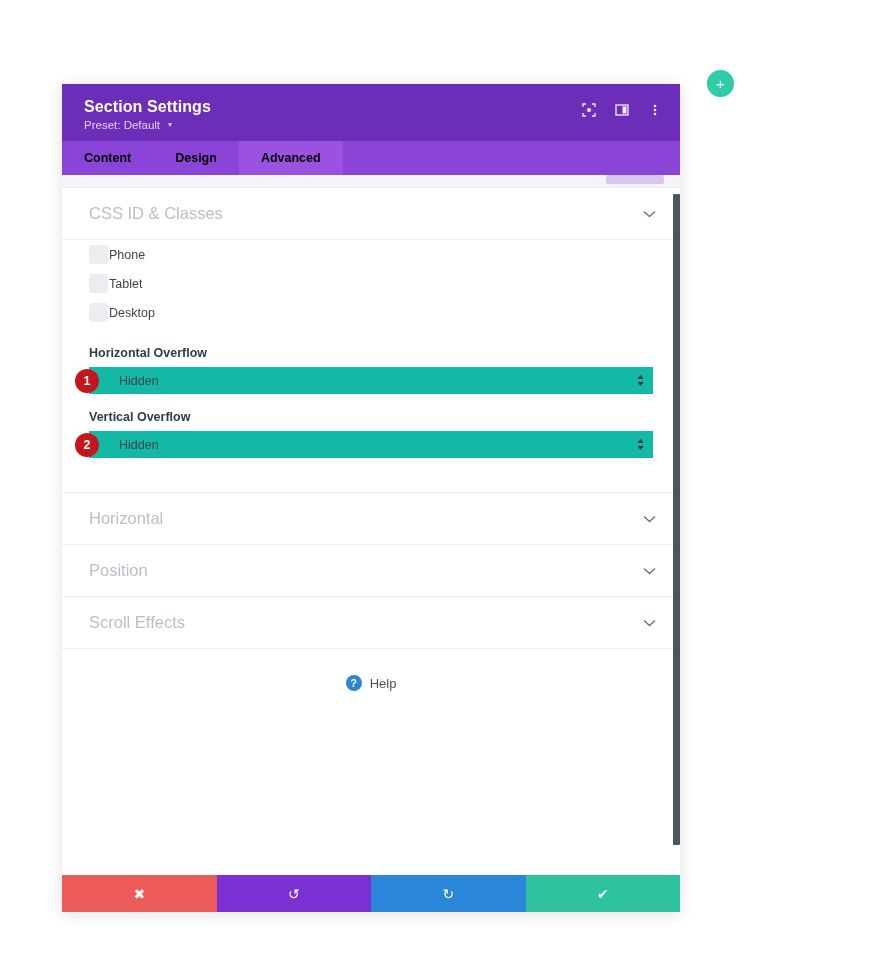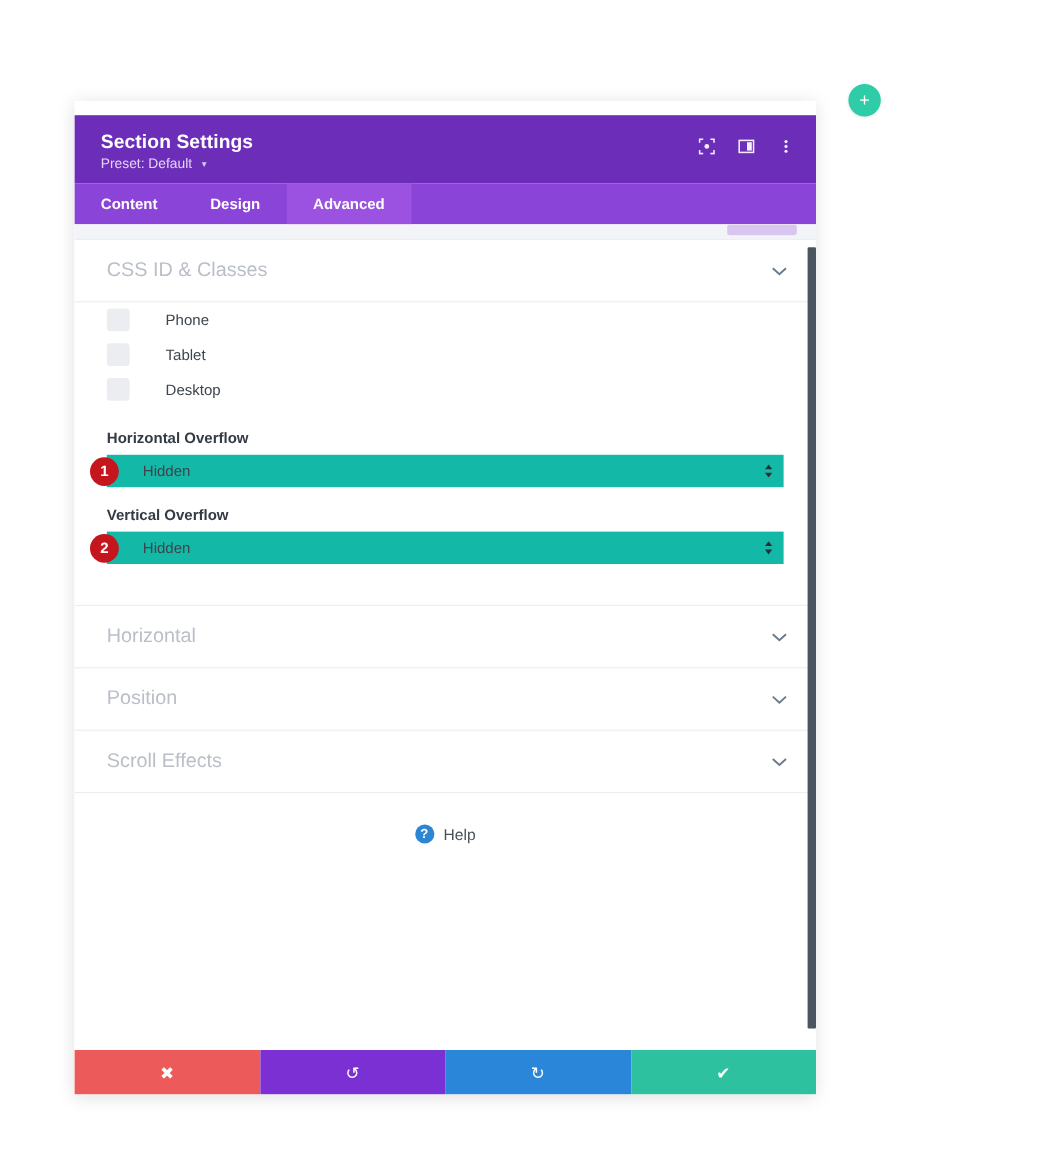--- a/index.html
+++ b/index.html
@@ -51,21 +51,20 @@
   
   .modal-header {
     background: #6c2eb9;
     padding: 14px 18px 10px 22px;
     display: flex;
     align-items: flex-start;
     justify-content: space-between;
     flex: 0 0 auto;
     height: 57px;
     box-sizing: border-box;
-    margin-top: 12px;
   }
   .header-titles {
     display: flex;
     flex-direction: column;
     gap: 3px;
   }
   .modal-title {
     color: #ffffff;
     font-size: 16px;
     font-weight: bold;
@@ -104,21 +103,21 @@
   .tab-bar {
     background: #8b44d8;
     display: flex;
     flex: 0 0 auto;
     height: 34px;
   }
   .tab {
     padding: 0 22px;
     display: flex;
     align-items: center;
-    color: #ffffff;
+    color: #000000;
     font-size: 12.5px;
     font-weight: bold;
     cursor: pointer;
     height: 100%;
     box-sizing: border-box;
   }
   .tab.active {
     background: #9b52e0;
   }
 
@@ -213,21 +212,21 @@
     color: #333b44;
     font-weight: bold;
     margin-bottom: 7px;
   }
   .toggle-list {
     margin-bottom: 19px;
   }
   .toggle-row {
     display: flex;
     align-items: center;
-    gap: 30px;
+    gap: 1px;
     height: 29px;
   }
   .checkbox {
     width: 19px;
     height: 19px;
     background: #ebedf0;
     border-radius: 3px;
     flex: 0 0 auto;
     cursor: pointer;
   }

